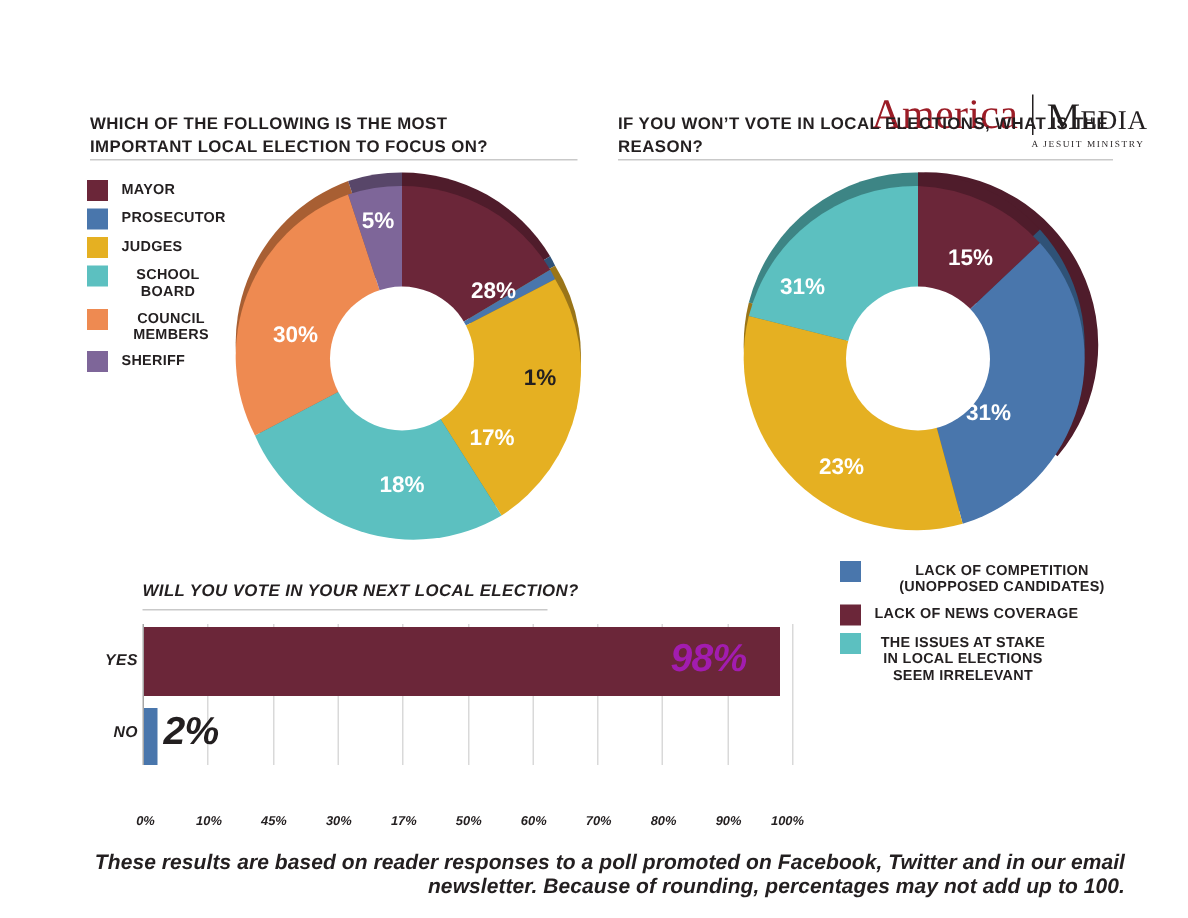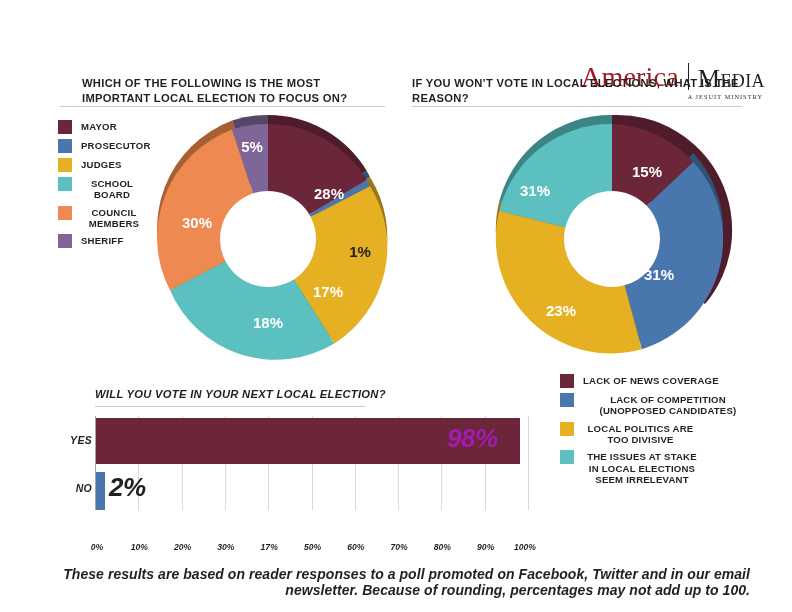--- a/index.html
+++ b/index.html
@@ -103,21 +103,21 @@
 
   <div class="logo">
     <div class="logo-row">
       <span class="logo-america">America</span>
       <span class="logo-divider"></span>
       <span class="logo-media">Media</span>
     </div>
     <div class="logo-sub">A JESUIT MINISTRY</div>
   </div>
 
-  <div class="sec-title" style="left:60px;top:76px;width:300px;margin-left:22px;">WHICH OF THE FOLLOWING IS THE MOST IMPORTANT LOCAL ELECTION TO FOCUS ON?</div>
+  <div class="sec-title" style="left:60px;top:76px;width:300px;">WHICH OF THE FOLLOWING IS THE MOST IMPORTANT LOCAL ELECTION TO FOCUS ON?</div>
   <div class="rule" style="left:60px;top:106px;width:325px;"></div>
 
   <div class="sec-title" style="left:412px;top:76px;width:330px;">IF YOU WON’T VOTE IN LOCAL ELECTIONS, WHAT IS THE REASON?</div>
   <div class="rule" style="left:412px;top:106px;width:330px;"></div>
 
   <div class="legend" style="left:58px;top:120px;width:110px;">
     <div class="legend-item">
       <span class="swatch" style="background:#6B2639"></span>
       <span class="legend-label">MAYOR</span>
     </div>
@@ -200,30 +200,26 @@
       </g>
       <text class="slice-label" x="155" y="60">15%</text>
       <text class="slice-label" x="167" y="163">31%</text>
       <text class="slice-label" x="69" y="199">23%</text>
       <text class="slice-label" x="43" y="79">31%</text>
     </svg>
   </div>
 
   <div class="legend" style="left:560px;top:374px;width:200px;">
     <div class="legend-item">
+      <span class="swatch" style="background:#4976AC"></span>
+      <span class="legend-label" style="max-width:170px;">LACK OF COMPETITION (UNOPPOSED CANDIDATES)</span>
+    </div>
+    <div class="legend-item">
       <span class="swatch" style="background:#6B2639"></span>
       <span class="legend-label">LACK OF NEWS COVERAGE</span>
-    </div>
-    <div class="legend-item">
-      <span class="swatch" style="background:#4976AC"></span>
-      <span class="legend-label" style="max-width:170px;">LACK OF COMPETITION (UNOPPOSED CANDIDATES)</span>
-    </div>
-    <div class="legend-item">
-      <span class="swatch" style="background:#E5B022"></span>
-      <span class="legend-label" style="max-width:115px;">LOCAL POLITICS ARE TOO DIVISIVE</span>
     </div>
     <div class="legend-item">
       <span class="swatch" style="background:#5CC0C0"></span>
       <span class="legend-label" style="max-width:118px;">THE ISSUES AT STAKE IN LOCAL ELECTIONS SEEM IRRELEVANT</span>
     </div>
   </div>
 
   <div class="barchart">
     <div class="bar-title">WILL YOU VOTE IN YOUR NEXT LOCAL ELECTION?</div>
     <div class="bar-rule"></div>
@@ -245,21 +241,21 @@
       <div class="gridline" style="left:433px"></div>
 
       <div class="bar" style="left:1px;top:2px;width:424.3px;height:46px;background:#6B2639;"></div>
       <div class="bar" style="left:1px;top:56px;width:8.7px;height:38px;background:#4976AC;"></div>
 
       <div class="bar-value" style="left:352px;top:7px;color:#a21caf;">98%</div>
       <div class="bar-value" style="left:14px;top:56px;color:#231f20;">2%</div>
 
       <div class="tick" style="left:2px">0%</div>
       <div class="tick" style="left:44.3px">10%</div>
-      <div class="tick" style="left:87.6px">20%</div>
+      <div class="tick" style="left:87.6px">45%</div>
       <div class="tick" style="left:130.9px">30%</div>
       <div class="tick" style="left:174.2px">17%</div>
       <div class="tick" style="left:217.5px">50%</div>
       <div class="tick" style="left:260.8px">60%</div>
       <div class="tick" style="left:304.1px">70%</div>
       <div class="tick" style="left:347.4px">80%</div>
       <div class="tick" style="left:390.7px">90%</div>
       <div class="tick" style="left:430px">100%</div>
     </div>
   </div>

